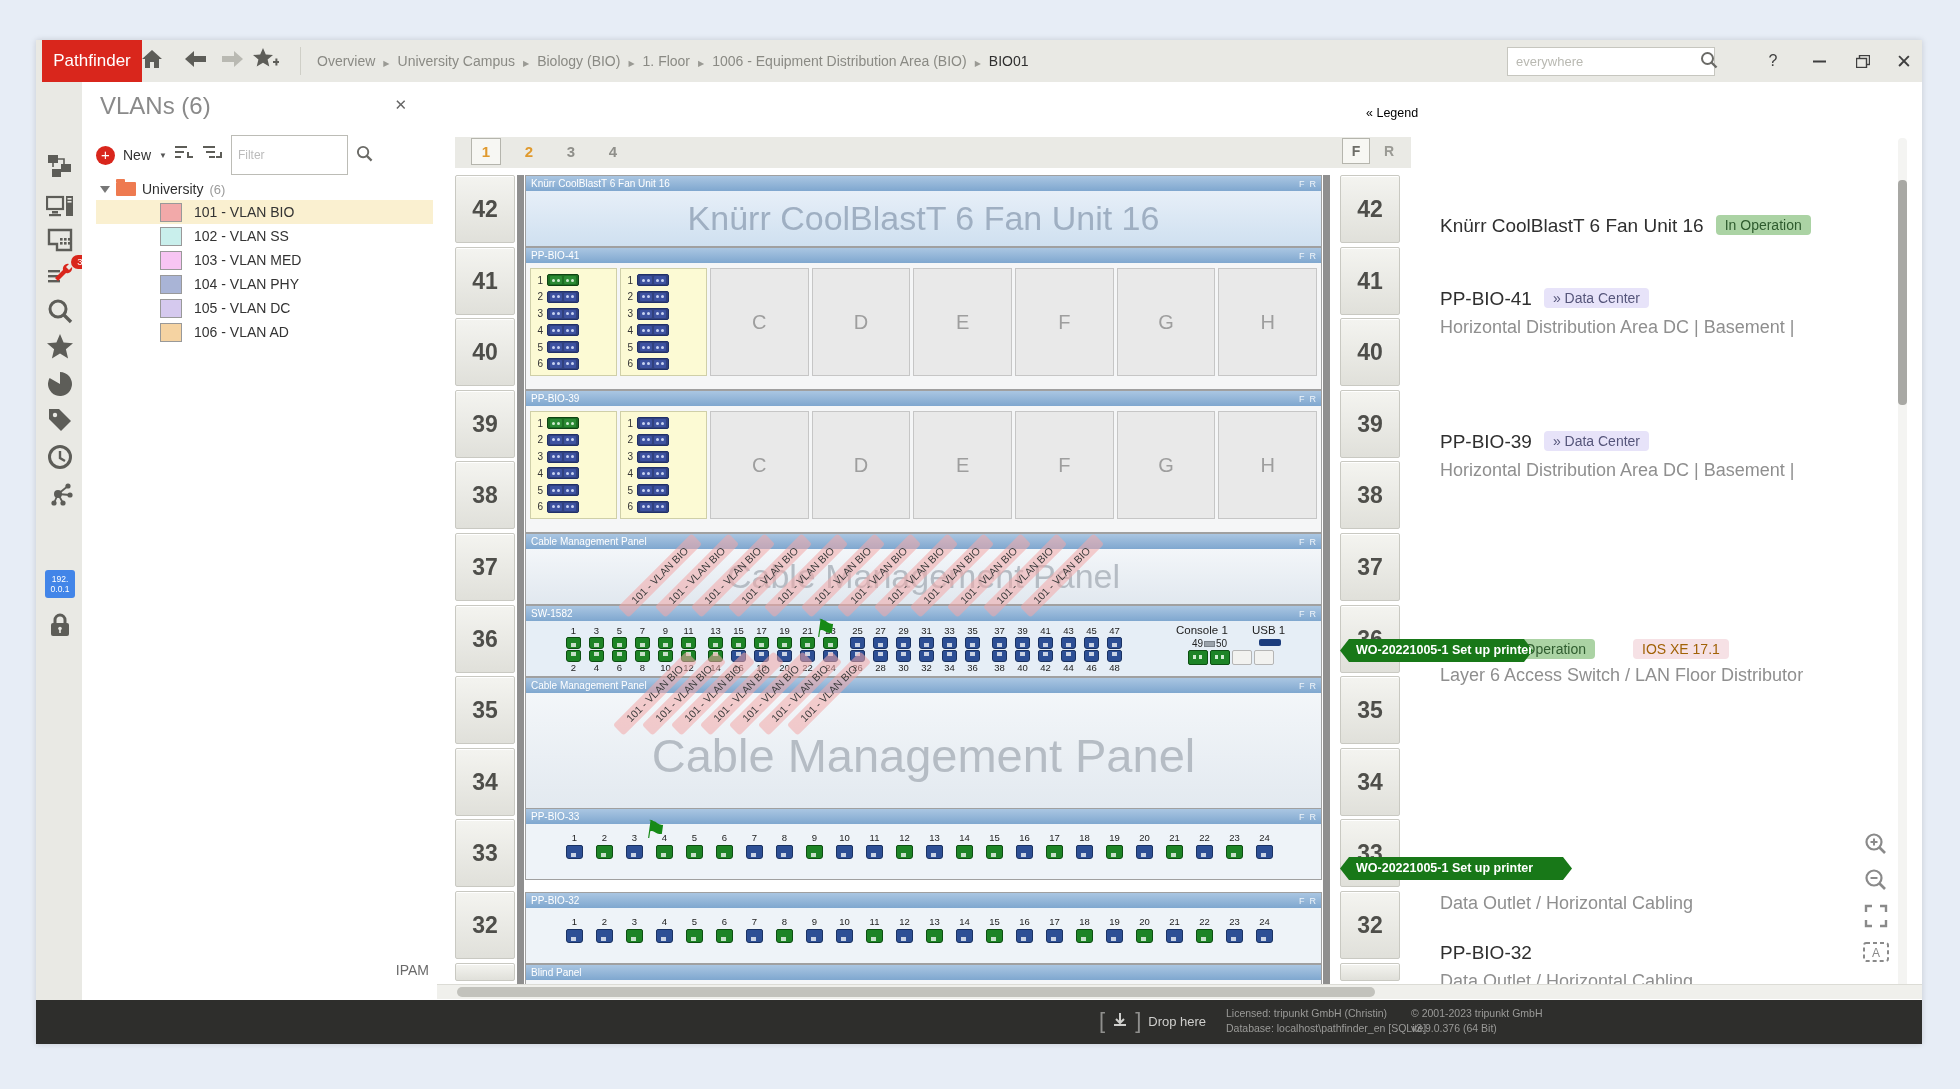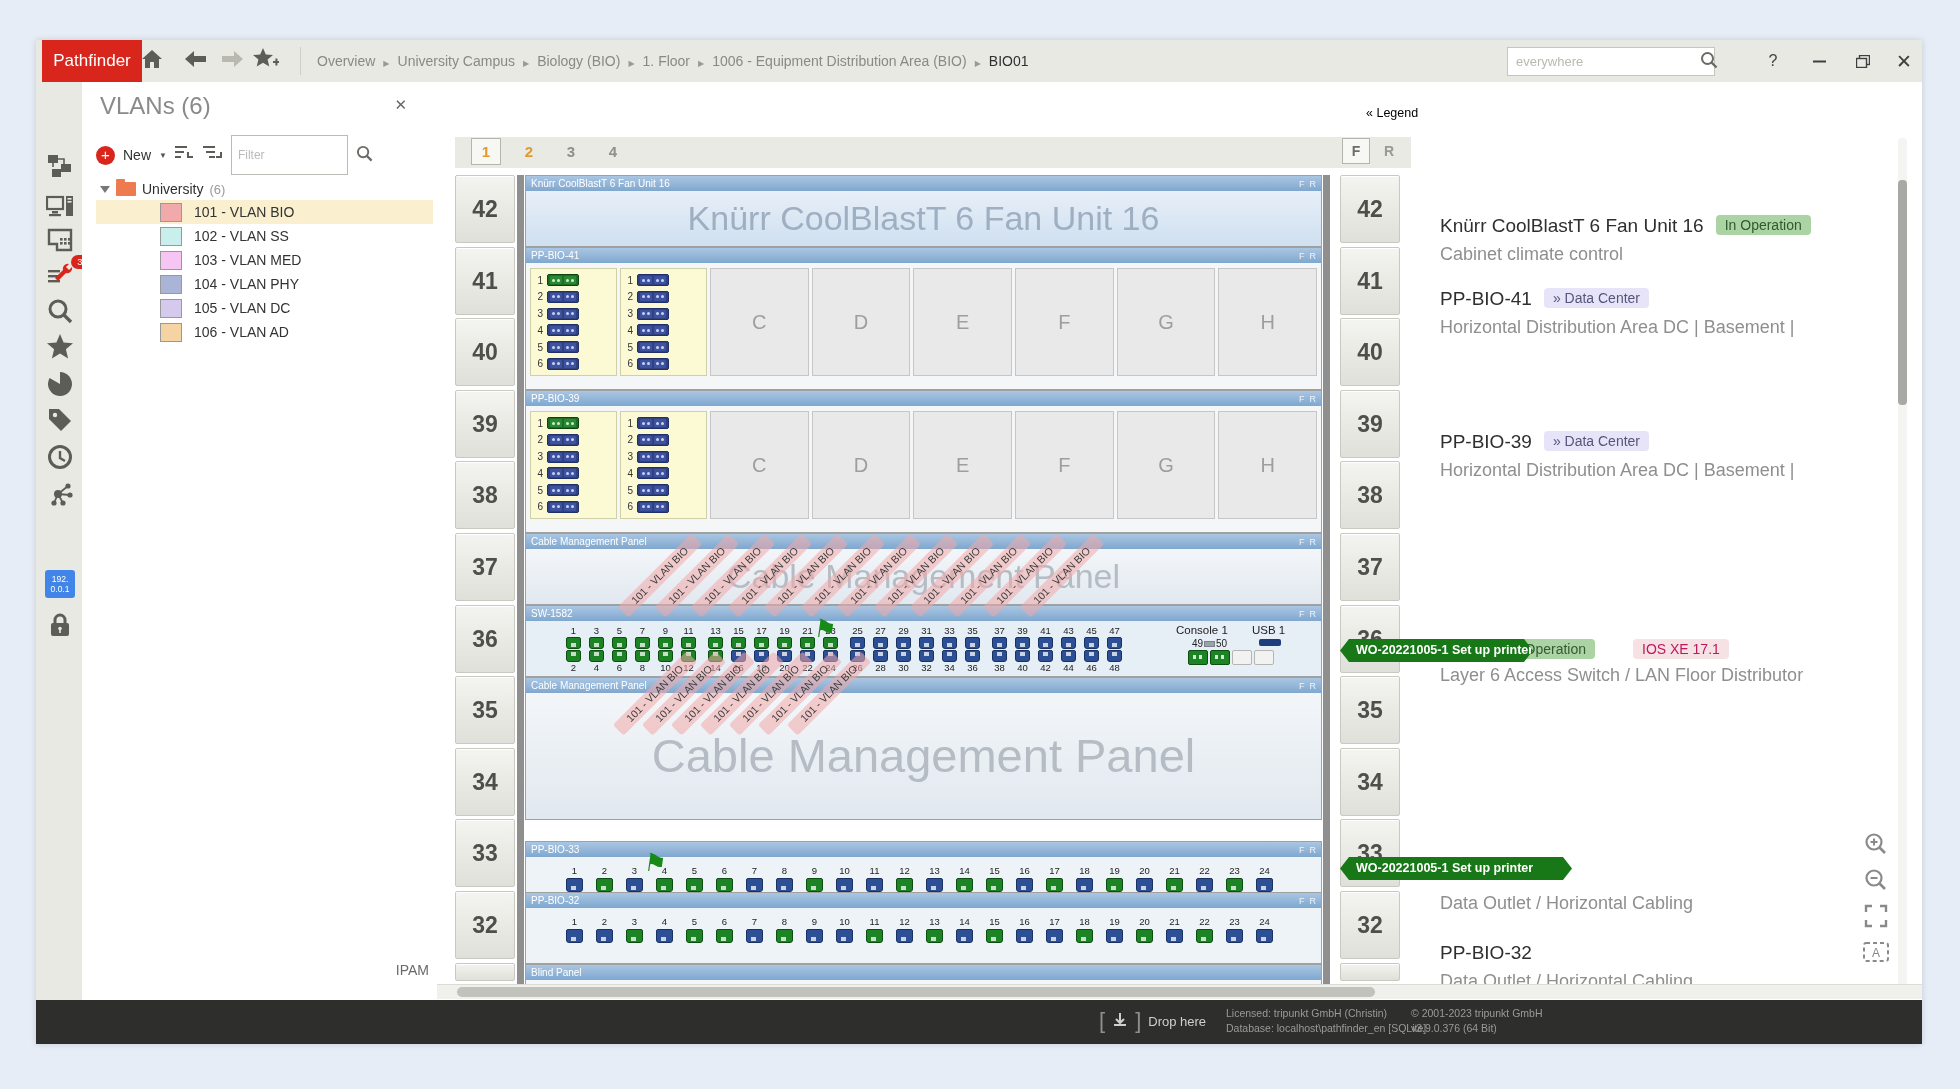--- a/index.html
+++ b/index.html
@@ -122,21 +122,21 @@
   .ppcol{display:flex;flex-direction:column;align-items:center;gap:2px;width:17px;}
 
   .ribbon{position:absolute;width:104px;height:15px;line-height:15px;background:rgba(242,168,168,.55);color:#3d3d3d;font-size:10.5px;text-align:center;transform:rotate(-45deg);border-radius:3px;white-space:nowrap;z-index:5;pointer-events:none;}
 
   
   .ientry{position:absolute;left:1003px;width:470px;}
   .ititle{font-size:19px;color:#2f2f2f;margin-right:12px;}
   .badge{display:inline-block;font-size:14px;padding:2px 9px;border-radius:4px;vertical-align:2px;}
   .badge.green{background:#abd3a4;color:#2e5b2e;}
   .badge.lavender{background:#e7e3f9;color:#55557a;}
-  .badge.pink{background:#f6e1e5;color:#be185d;}
+  .badge.pink{background:#f6e1e5;color:#a16207;}
   .isub{font-size:18px;color:#8f8f8f;margin-top:7px;white-space:nowrap;}
   .wo-banner{position:absolute;left:-100px;top:0;height:23px;line-height:23px;background:#187818;color:#fff;font-size:12.5px;font-weight:bold;padding:0 16px;box-sizing:border-box;white-space:nowrap;overflow:hidden;clip-path:polygon(0 50%,9px 0,calc(100% - 9px) 0,100% 50%,calc(100% - 9px) 100%,9px 100%);z-index:9;cursor:pointer;}
   .ientry .badge.posa{position:absolute;top:0;z-index:2;}
   .ientry.has-banner .isub{padding-top:26px;margin-top:0;}
 
   .vscroll{position:absolute;left:1461px;top:56px;width:9px;height:860px;background:#f4f4f2;border-radius:4px;}
   .vthumb{position:absolute;left:0;top:42px;width:9px;height:225px;background:#a8a8a4;border-radius:4px;cursor:pointer;}
   .hscroll{position:absolute;left:0px;top:902px;width:1485px;height:14px;background:#f0f0ec;border-top:1px solid #dcdcd6;}
   .hthumb{position:absolute;left:20px;top:2px;width:918px;height:10px;background:#c2c2bc;border-radius:5px;cursor:pointer;}
 
@@ -828,21 +828,21 @@
                 <div class="wm big" style="line-height: 126px;">Cable Management Panel</div>
               </div>
               <div class="ribbon" style="left: 77px; top: 8px;">101 - VLAN BIO</div>
               <div class="ribbon" style="left: 106px; top: 8px;">101 - VLAN BIO</div>
               <div class="ribbon" style="left: 135px; top: 8px;">101 - VLAN BIO</div>
               <div class="ribbon" style="left: 164px; top: 8px;">101 - VLAN BIO</div>
               <div class="ribbon" style="left: 193px; top: 8px;">101 - VLAN BIO</div>
               <div class="ribbon" style="left: 222px; top: 8px;">101 - VLAN BIO</div>
               <div class="ribbon" style="left: 251px; top: 8px;">101 - VLAN BIO</div>
             </div>
-            <div class="comp patch_panel" style="top: 666px; height: 72px;">
+            <div class="comp patch_panel" style="top: 633px; height: 72px;">
               <div class="chead">
                 <span class="cname">PP-BIO-33</span>
                 <span class="cfr"><span>F</span><span>R</span></span>
               </div>
               <div class="cbody" style="height: 55px;">
                 <div class="pprow">
                   <div class="ppcol">
                     <span class="pn">1</span>
                     <span class="prt pp b"></span>
                   </div>
@@ -1050,21 +1050,21 @@
             </div>
             <div class="comp blind" style="top: 789px; height: 22px;">
               <div class="chead">
                 <span class="cname">Blind Panel</span>
               </div>
               <div class="cbody" style="height: 5px;"></div>
             </div>
           </div>
     </div>
     <div id="info-panel">
-          <div class="ientry" style="top: 133px;"><span class="ititle">Knürr CoolBlastT 6 Fan Unit 16</span><span class="badge green">In Operation</span><div class="isub">Cabinet climate control</div></div>
+          <div class="ientry" style="top: 133px;"><span class="ititle">Knürr CoolBlastT 6 Fan Unit 16</span><span class="badge green">In Operation</span></div>
           <div class="ientry" style="top: 206px;"><span class="ititle">PP-BIO-41</span><span class="badge lavender">» Data Center</span><div class="isub">Horizontal Distribution Area DC | Basement |</div></div>
           <div class="ientry" style="top: 349px;"><span class="ititle">PP-BIO-39</span><span class="badge lavender">» Data Center</span><div class="isub">Horizontal Distribution Area DC | Basement |</div></div>
           <div class="ientry has-banner" style="top: 557px;">
             <div class="wo-banner" style="width: 193px;">WO-20221005-1 Set up printer</div>
             <span class="badge posa green" style="left: 60px;">In Operation</span>
             <span class="badge posa pink" style="left: 193px;">IOS XE 17.1</span>
             <div class="isub">Layer 6 Access Switch / LAN Floor Distributor</div>
           </div>
           <div class="ientry has-banner" style="top: 775px;">
             <div class="wo-banner" style="width: 232px;">WO-20221005-1 Set up printer</div>

